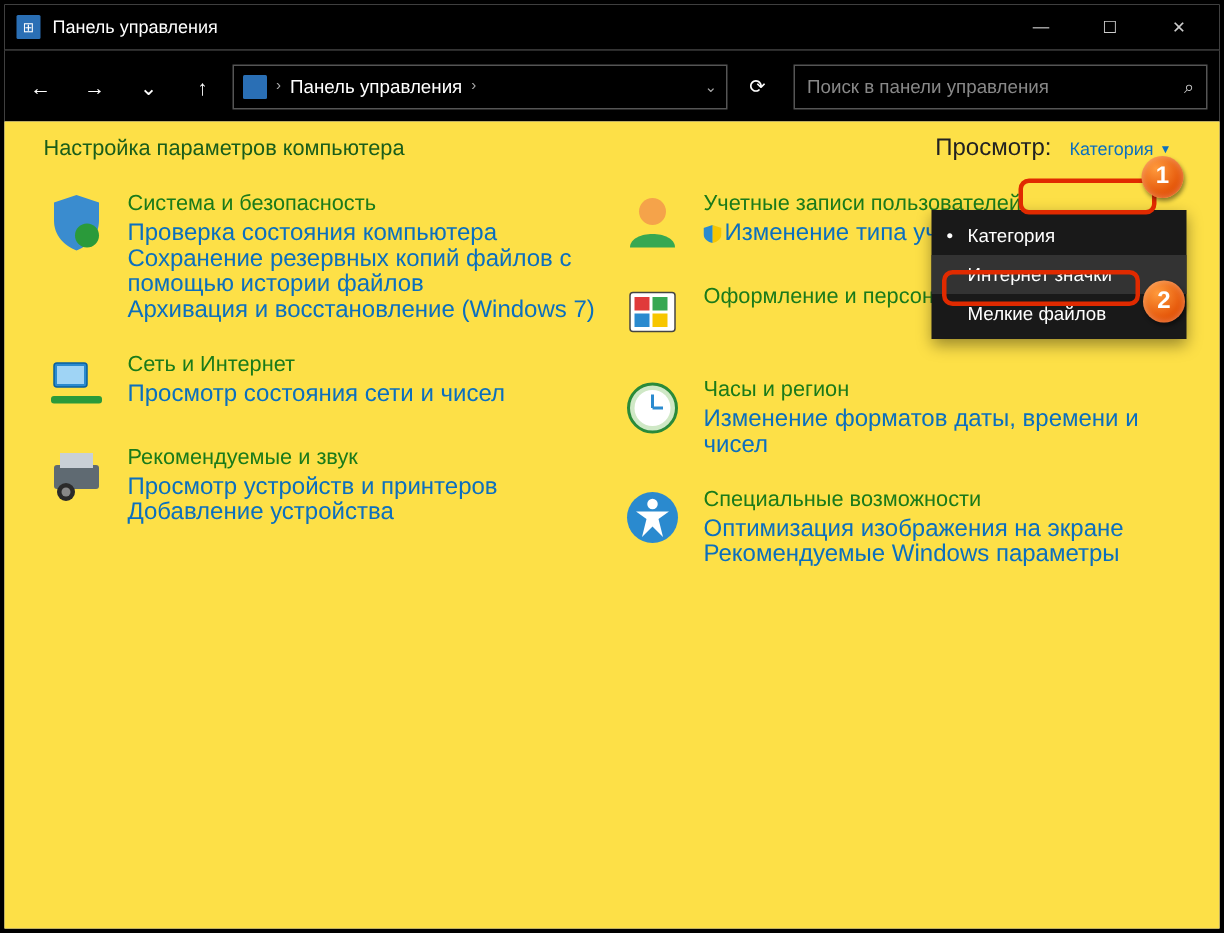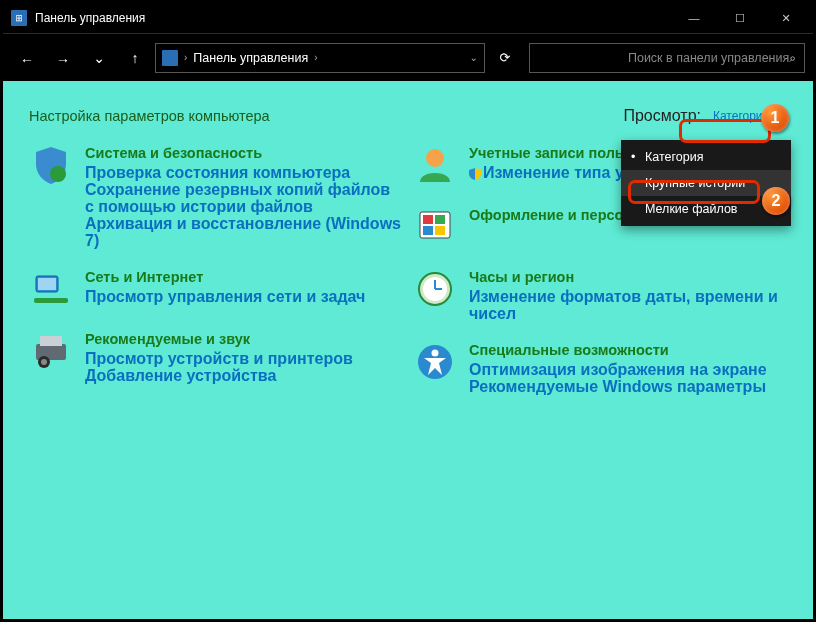--- a/index.html
+++ b/index.html
@@ -16,32 +16,32 @@
   
   .navbar { height:48px; background:#000; display:flex; align-items:center; gap:4px; padding:0 8px; border-top:1px solid #2a2a2a;}
   .nav-btn { width:32px; height:36px; display:flex; align-items:center; justify-content:center; color:#fff; font-size:14px;}
   .address { flex:0 0 330px; height:30px; border:1px solid #555; display:flex; align-items:center; padding:0 6px; gap:6px; color:#fff; font-size:12.5px; }
   .address .addr-icon { width:16px; height:16px; background:#2a6fb5; border-radius:1px;}
   .address .crumb { color:#fff; }
   .address .chev { color:#aaa; font-size:10px; }
   .address .spacer { flex:1;}
   .refresh-btn { width:32px;height:30px;color:#fff;display:flex;align-items:center;justify-content:center;font-size:13px;}
   .search { flex:1; height:30px; border:1px solid #555; display:flex; align-items:center; padding:0 8px; color:#888; font-size:12.5px; margin-left:4px;}
-  .search .s-ph { flex:1; color:#888;text-align:right;}
+  .search .s-ph { flex:1; color:#888;}
   .search .s-icon { color:#ccc; font-size:12px;}
 
   
-  .content { padding:26px 26px 10px 26px; position:relative; height:calc(100% - 78px); background:#5eead4; }
+  .content { padding:9px 26px 10px 26px; position:relative; height:calc(100% - 78px); background:#fde047; }
   .content-header { display:flex; align-items:center; margin-bottom:18px;}
   .page-title { color:#1a5d1a; font-size:14.5px; font-weight:400; flex:1;}
   .viewby-lbl { font-size:16px; color:#222; margin-right:6px;}
   .viewby-dd { color:#0b6fbf; font-size:12px; display:flex; align-items:center; gap:4px; padding:2px 6px;}
   .viewby-dd .tri { font-size:8px;}
 
-  .cols { display:flex; gap:10px;font-weight:bold;}
+  .cols { display:flex; gap:10px;}
   .col { flex:1; display:flex; flex-direction:column; gap:18px;}
   .cat { display:flex; gap:12px;}
   .cat .ic { width:44px; height:44px; flex-shrink:0; display:flex; align-items:center; justify-content:center;}
   .cat .txt { flex:1; padding-top:1px;}
   .cat .head { color:#1a7a1a; font-size:14.5px; line-height:18px; margin-bottom:2px;}
   .cat .link { color:#0b6fbf; font-size:16px; line-height:17px; display:block;}
   .cat .link .shield { display:inline-block; width:12px; height:12px; vertical-align:-2px; margin-right:2px;}
 
   
   .dd-menu { position:absolute; top:137px; left:618px; width:170px; background:#191919; color:#fff; font-size:12.5px; padding:4px 0; box-shadow:0 4px 10px rgba(0,0,0,.4); z-index:10;}
@@ -123,21 +123,21 @@
         <div class="cat">
           <div class="ic">
             <svg width="42" height="42" viewBox="0 0 42 42">
                 <rect x="6" y="8" width="22" height="16" rx="2" fill="#2a8acf" stroke="#09609f"></rect>
                 <rect x="8" y="10" width="18" height="12" fill="#9fd4f5"></rect>
                 <rect x="4" y="30" width="34" height="5" rx="2" fill="#2a9a3a"></rect>
               </svg>
           </div>
           <div class="txt">
             <div class="head">Сеть и Интернет</div>
-            <span class="link">Просмотр управления сети и задач</span>
+            <span class="link">Просмотр состояния сети и чисел</span>
           </div>
         </div>
 
         <div class="cat">
           <div class="ic">
             <svg width="42" height="42" viewBox="0 0 42 42">
                 <rect x="6" y="14" width="30" height="16" rx="2" fill="#5f6a72"></rect>
                 <rect x="10" y="6" width="22" height="10" fill="#c9d0d6"></rect>
                 <circle cx="14" cy="32" r="6" fill="#2a2a2a"></circle>
                 <circle cx="14" cy="32" r="3" fill="#888"></circle>
@@ -219,21 +219,21 @@
             <span class="link">Рекомендуемые Windows параметры</span>
           </div>
         </div>
 
       </div>
     </div>
   </div>
 
   <div class="dd-menu">
     <div class="dd-item sel">Категория</div>
-    <div class="dd-item hl">Крупные истории</div>
+    <div class="dd-item hl">Интернет значки</div>
     <div class="dd-item">Мелкие файлов</div>
   </div>
 
   <div class="co-ring co1-ring"></div>
   <div class="callout" style="top:101px; left:758px;">1</div>
   <div class="co-ring co2-ring"></div>
   <div class="callout" style="top:184px; left:759px;">2</div>
 
 </div>
 

